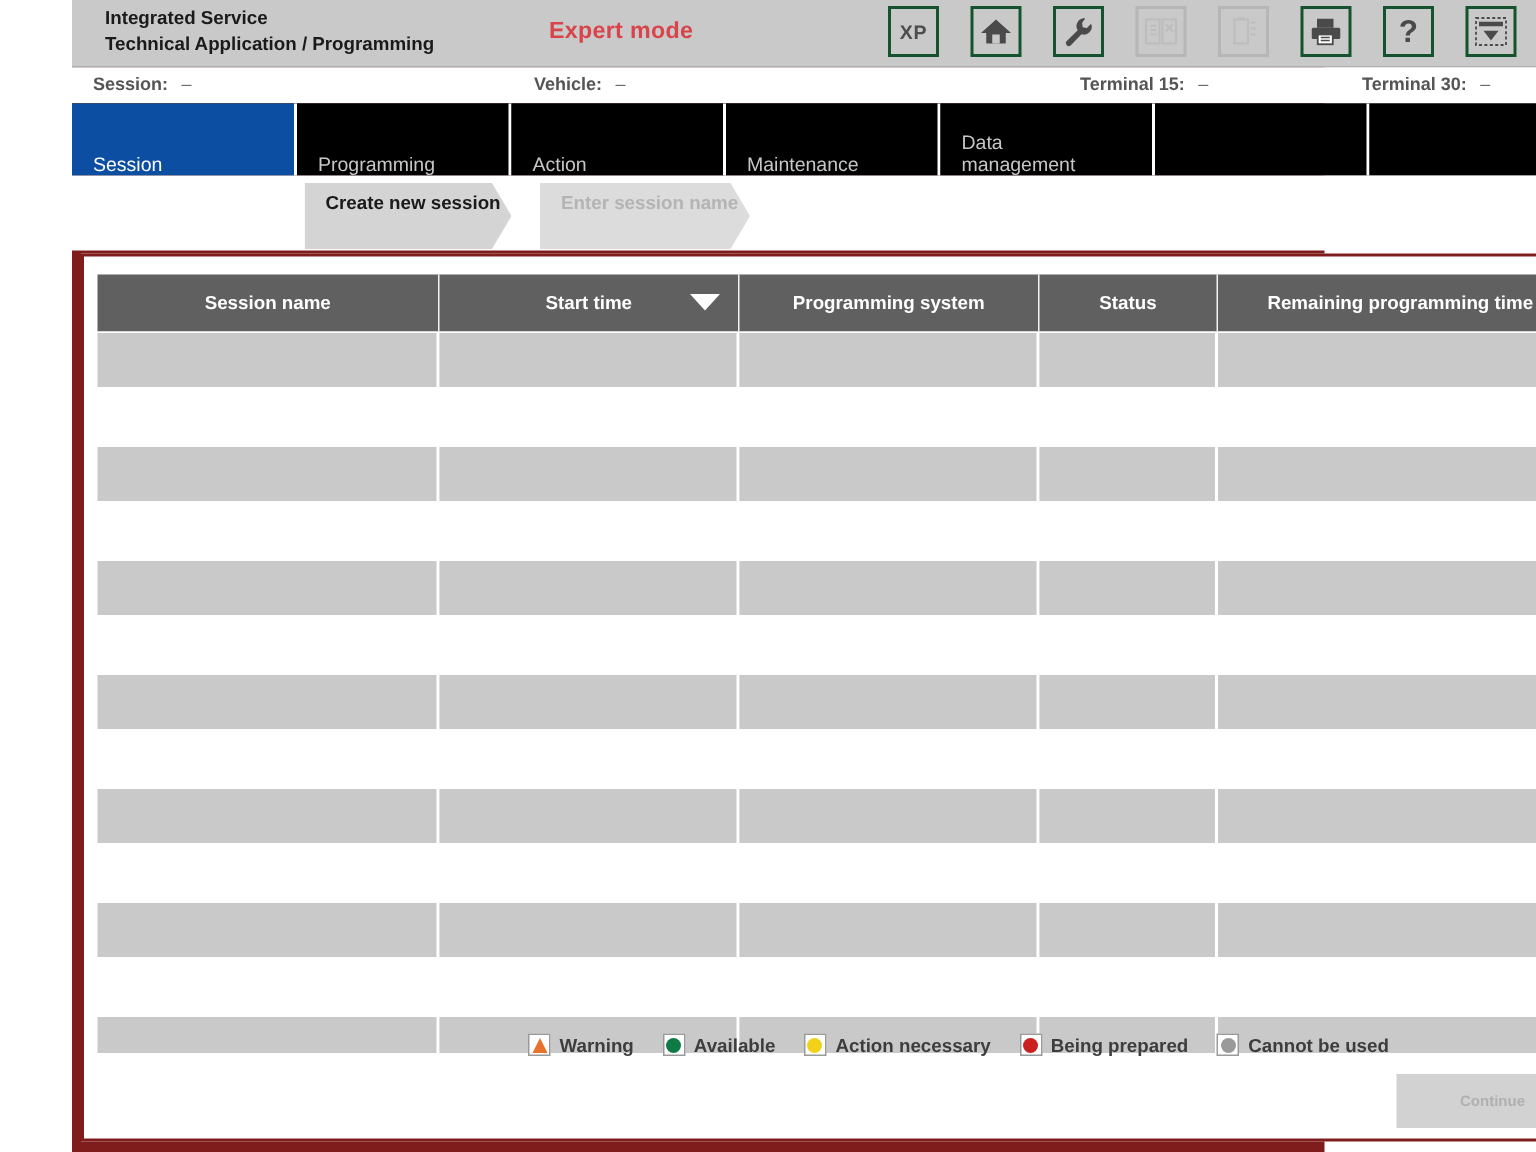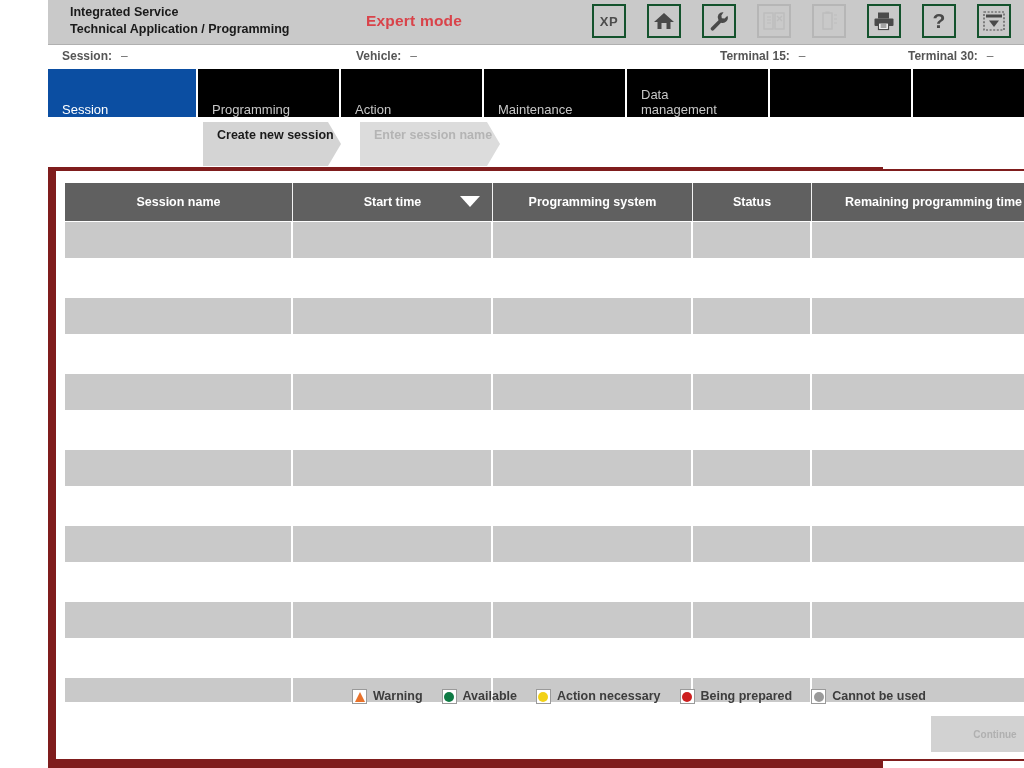--- a/index.html
+++ b/index.html
@@ -141,21 +141,21 @@
   .trow.gray .tcell { background: #c9c9c9; }
   .trow.white .tcell { background: #ffffff; }
   .rowgap { height: 1px; background: #ffffff; }
   .rowsep { height: 2px; background: #ffffff; }
 
   
   .legend {
     position: absolute; left: 296px; top: 518px;
     display: flex; align-items: center; gap: 19px;
   }
-  .lg { display: flex; gap: 6px; }
+  .lg { display: flex; align-items: center; gap: 6px; }
   .lg-label { font-size: 12.5px; font-weight: bold; color: #3d3d3d; white-space: nowrap; }
   .lg-ico {
     width: 15px; height: 15px; background: #ffffff;
     border: 1px solid #9a9a9a;
     display: flex; align-items: center; justify-content: center;
   }
   .dot { width: 10px; height: 10px; border-radius: 50%; }
   .tri {
     width: 0; height: 0;
     border-left: 5px solid transparent;

